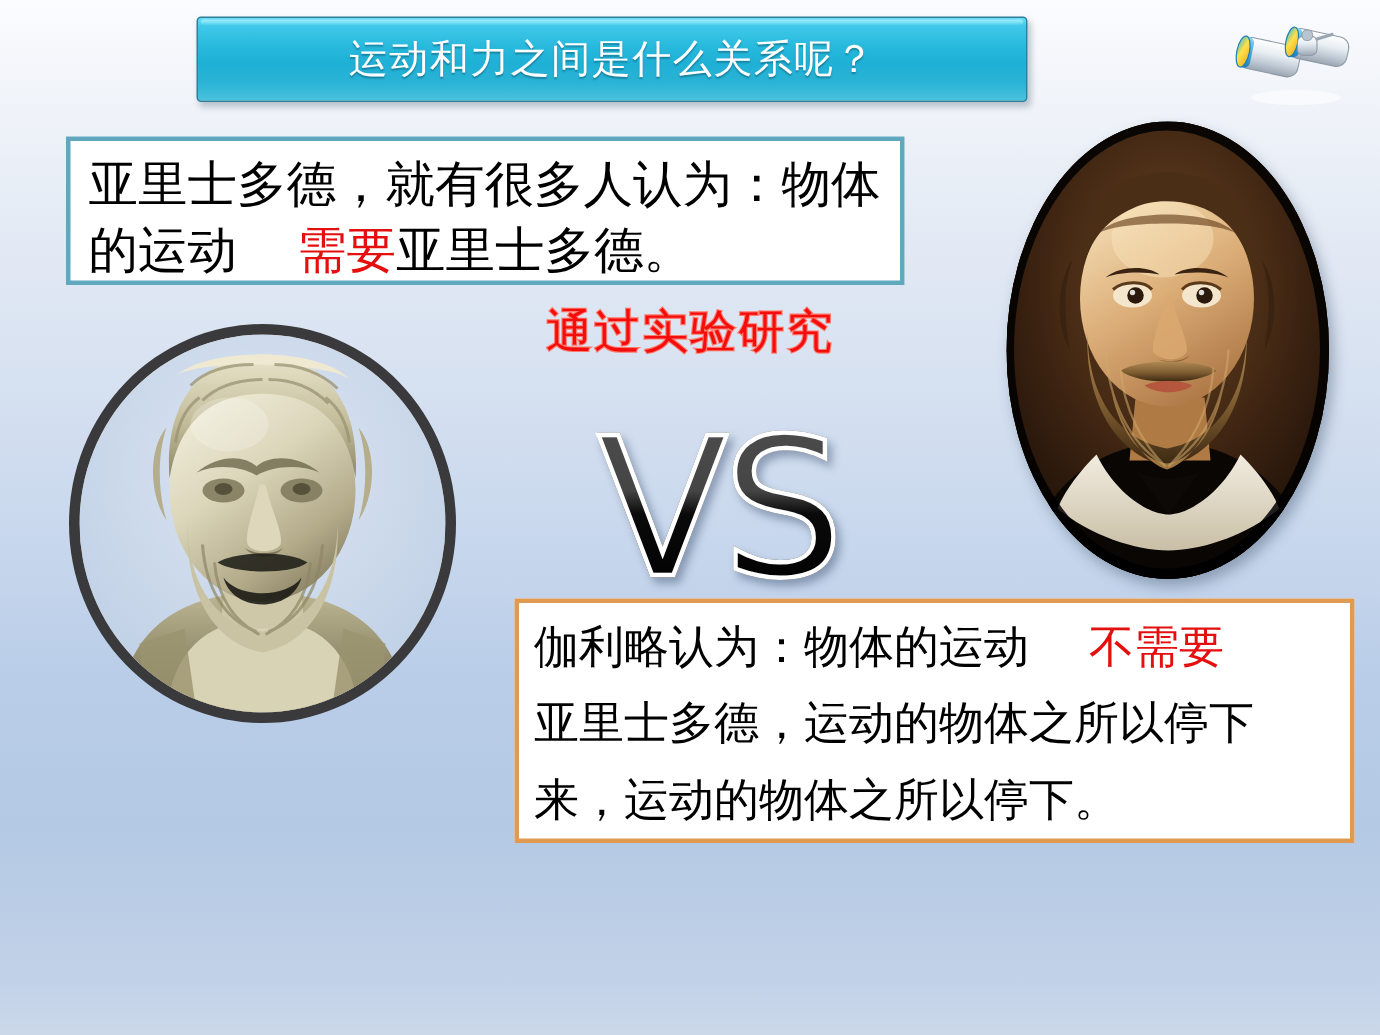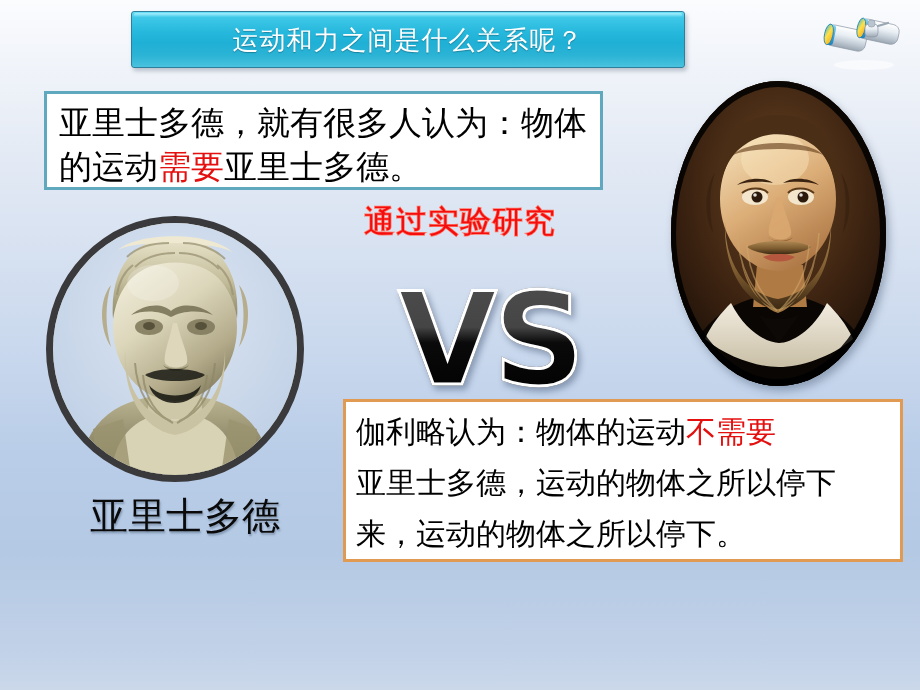--- a/index.html
+++ b/index.html
@@ -91,21 +91,21 @@
     border: 3px solid #5fa8bd;
     padding: 7px 10px 6px 12px;
   }
   .claim-text {
     font-family: "DejaVu Serif", "Liberation Serif", serif;
     font-size: 33px;
     line-height: 44px;
     color: #000000;
     white-space: nowrap;
   }
-  .hl-red { color: #e4100f; }
+  .hl-red { color: #e4100f; margin-left: 40px; }
 
   
   #experiment-label {
     position: absolute;
     left: 364px;
     top: 206px;
     font-family: "DejaVu Sans", "Liberation Sans", sans-serif;
     font-size: 31px;
     font-weight: normal;
     line-height: 1;
@@ -116,21 +116,21 @@
     white-space: nowrap;
   }
 
   
   #vs-graphic {
     position: absolute;
     left: 398px;
     top: 276px;
     font-family: "DejaVu Sans", "Liberation Sans", sans-serif;
     font-size: 128px;
-    font-weight: bold;
+    font-weight: normal;
     line-height: 1;
     letter-spacing: -4px;
     background-image: linear-gradient(to bottom,
         #4d4d4d 0%, #454545 40%, #0a0a0a 52%, #000000 100%);
     -webkit-background-clip: text;
     background-clip: text;
     color: transparent;
     -webkit-text-stroke: 3px #ffffff;
     paint-order: stroke fill;
     filter: drop-shadow(3px 4px 3px rgba(60,80,110,0.45));
@@ -334,21 +334,20 @@
       <g stroke="#8d8666" stroke-width="2" fill="none" opacity="0.7">
         <path d="M82 140 C84 168 96 190 118 198"></path>
         <path d="M162 140 C160 168 148 190 126 198"></path>
         <path d="M90 152 C92 176 104 192 120 200"></path>
         <path d="M154 152 C152 176 140 192 124 200"></path>
       </g>
 
       <ellipse cx="100" cy="60" rx="26" ry="18" fill="#ffffff" opacity="0.22"></ellipse>
     </svg>
   </div>
-  <div id="aristotle-label">亚里士多德</div>
 
   <div id="galileo-portrait">
     <svg width="215" height="305" viewBox="0 0 215 305">
       <defs>
         <radialGradient id="galbg" cx="0.5" cy="0.35" r="0.85">
           <stop offset="0%" stop-color="#6b4422"></stop>
           <stop offset="55%" stop-color="#361f0f"></stop>
           <stop offset="100%" stop-color="#050302"></stop>
         </radialGradient>
         <linearGradient id="skinG" x1="0.3" y1="0" x2="0.8" y2="1">

